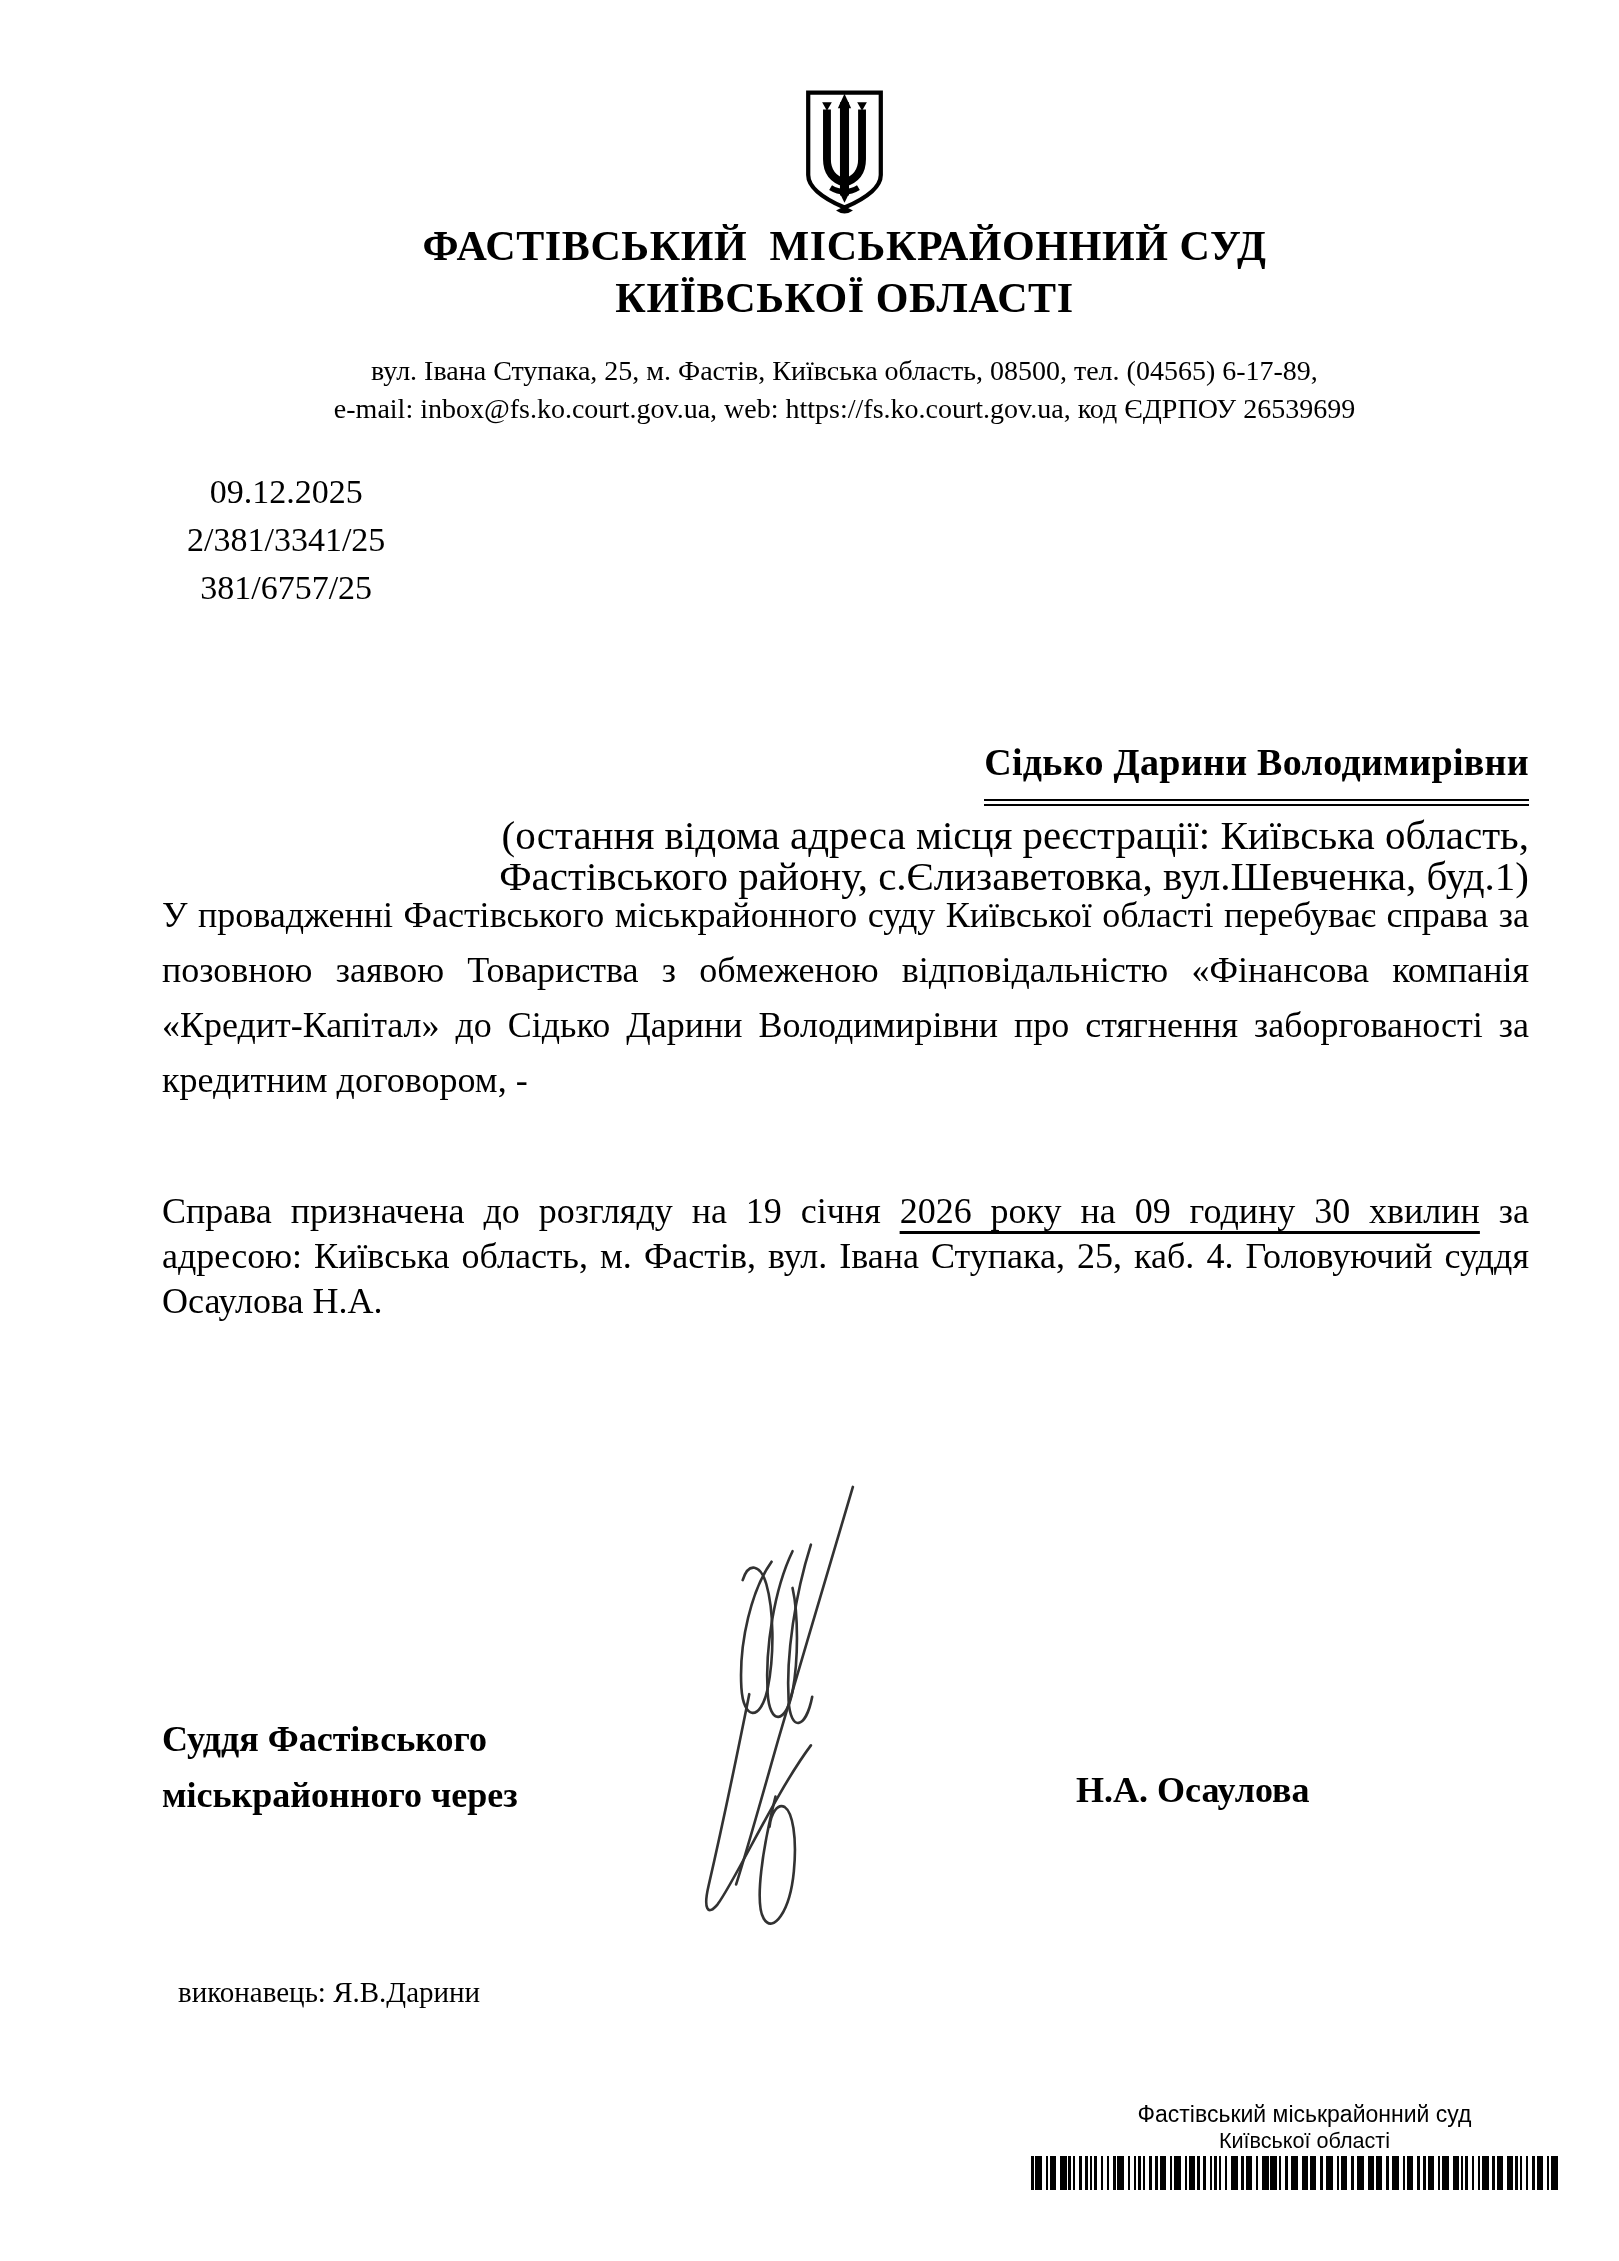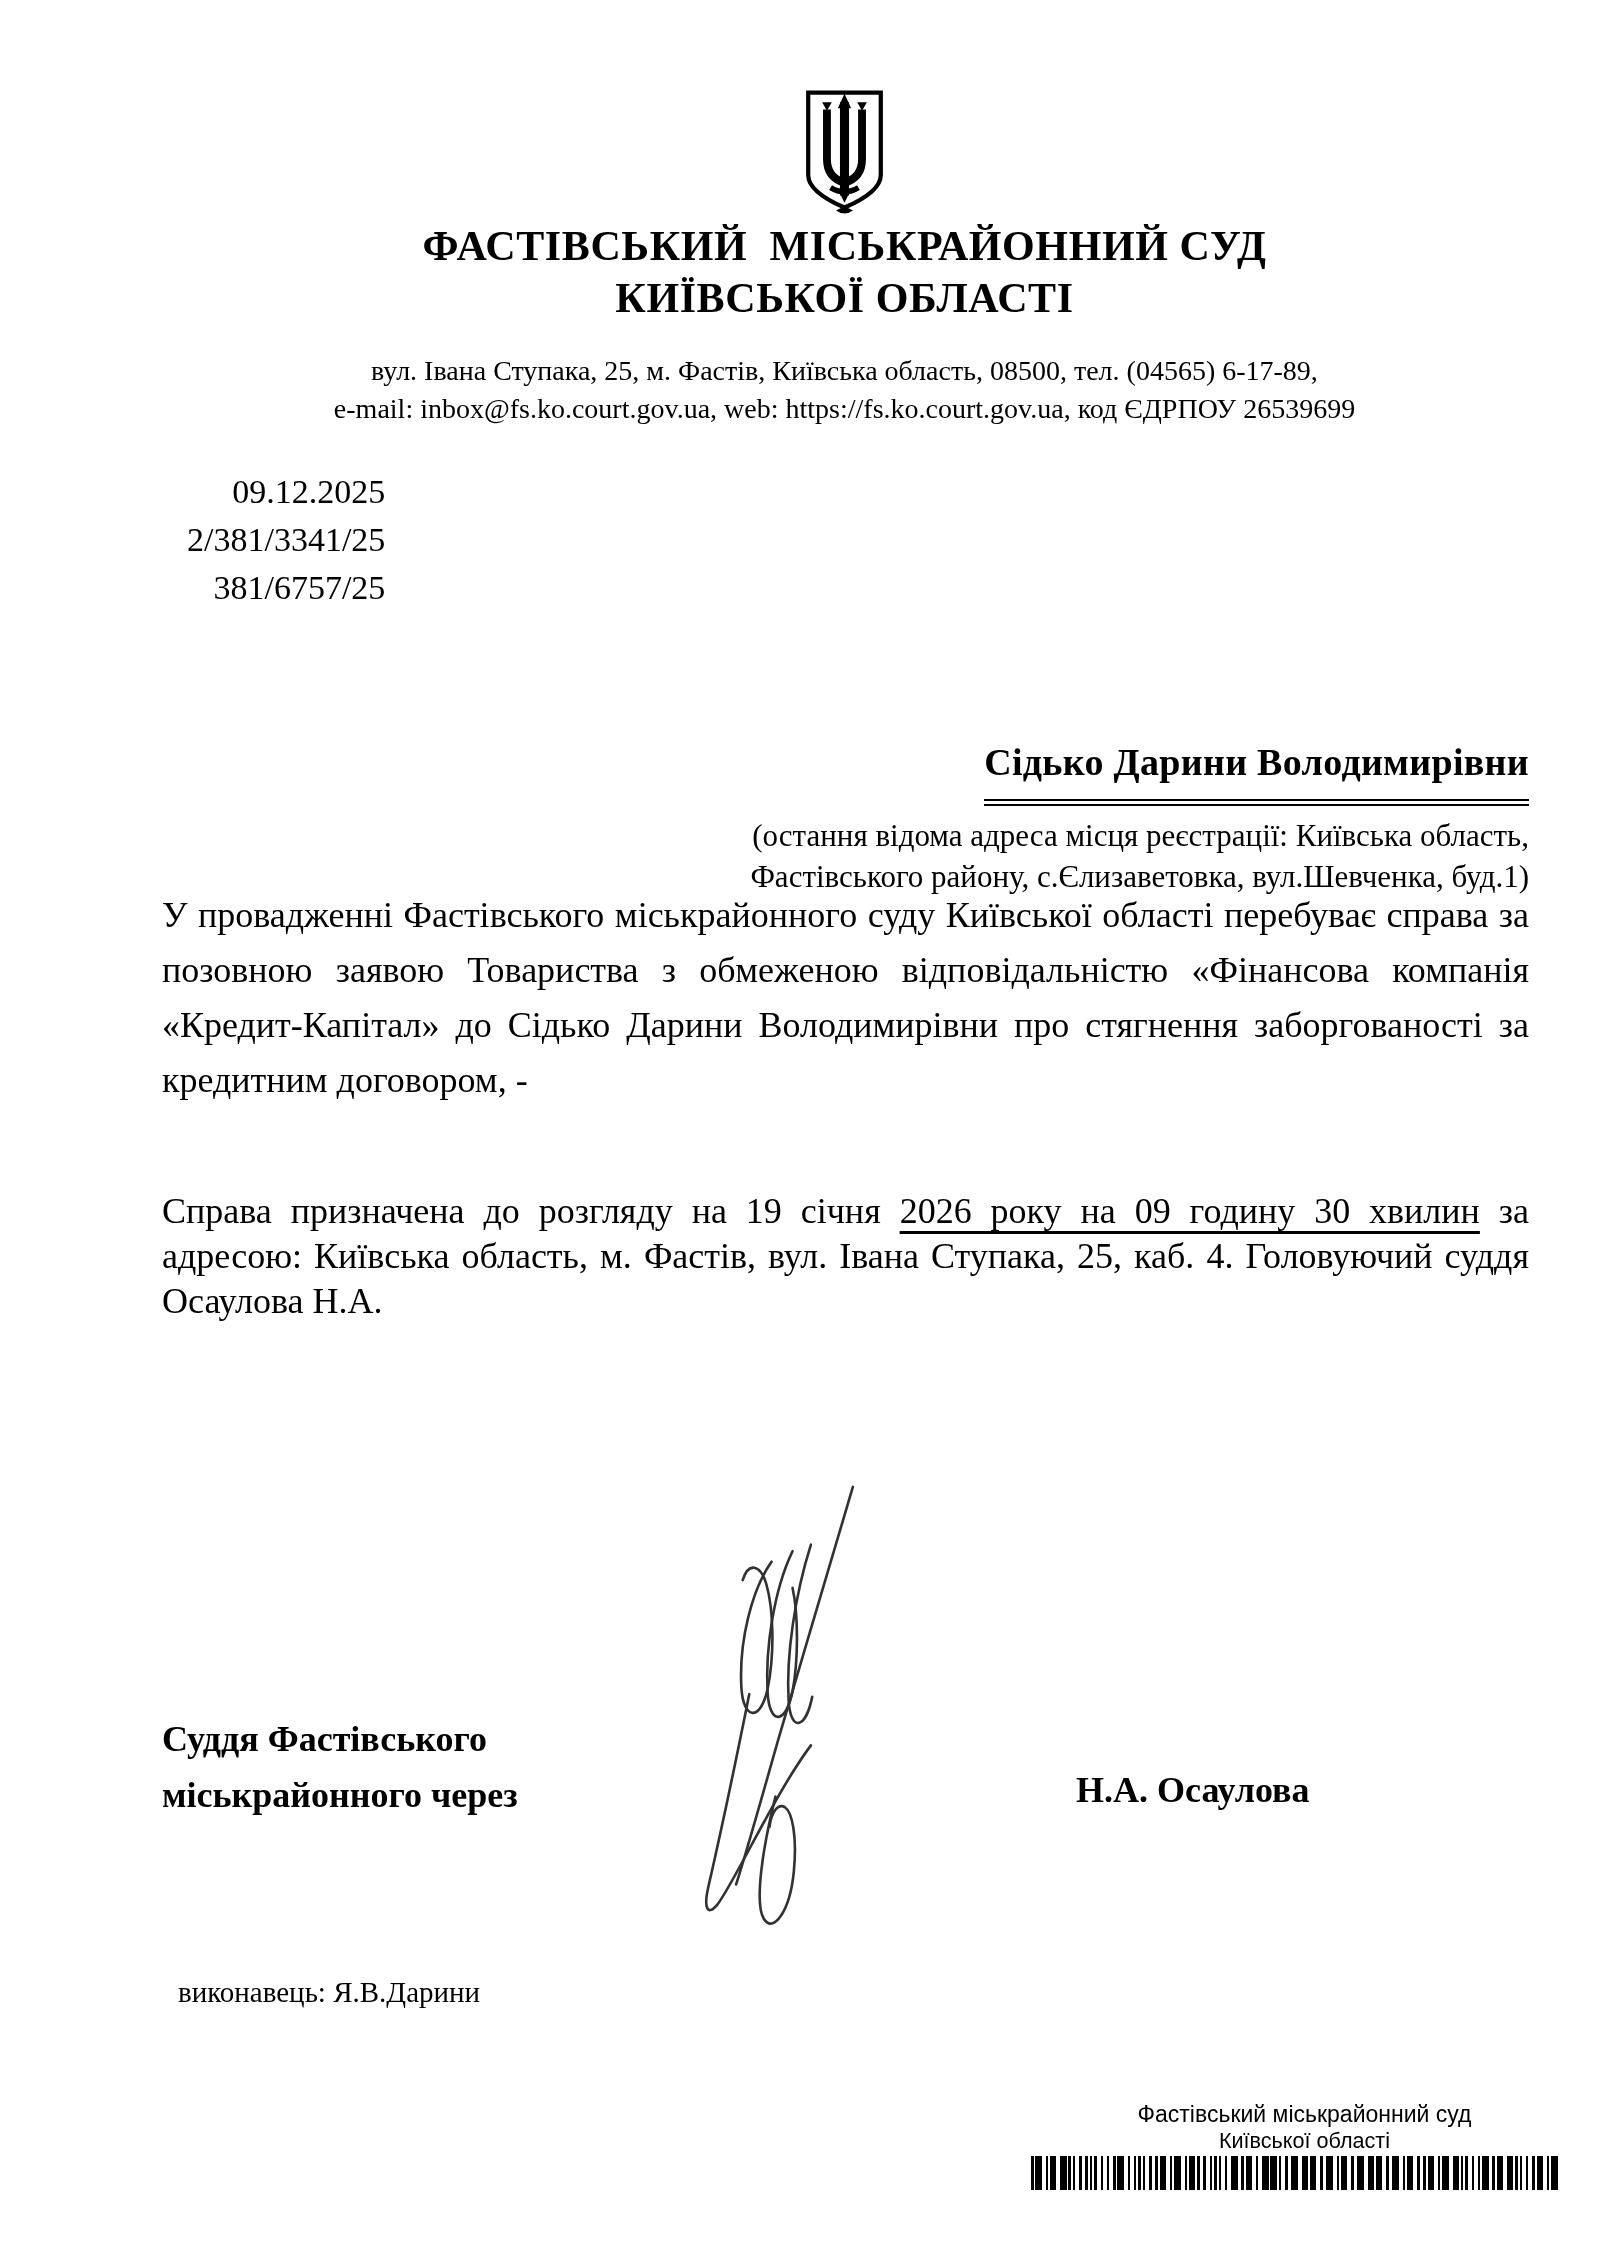--- a/index.html
+++ b/index.html
@@ -10,27 +10,27 @@
 
   
   .header { left:162px; top:0; width:1365px; text-align:center; }
   .emblem { display:block; margin:89px auto 0 auto; width:87px; height:127px; }
   .court-line1 { margin-top:5.1px; font-size:42px; font-weight:bold; letter-spacing:0.6px; white-space:pre; line-height:51px; }
   .court-line2 { font-size:42px; font-weight:bold; letter-spacing:0.6px; line-height:53px; }
   .addr { font-size:28px; line-height:38px; }
   .addr-wrap { margin-top:27px; }
 
   
-  .refblock { left:187px; top:468px; font-size:34px; line-height:48px; text-align:right; }
+  .refblock { left:187px; top:468px; font-size:34px; line-height:48px; text-align:center; }
 
   
   .addressee { left:162px; top:740px; width:1367px; text-align:right; }
   .addressee-name { font-size:38px; font-weight:bold; display:inline-block;
                     border-bottom:7px double #000; padding-bottom:15px; letter-spacing:0.3px; }
-  .reg-lines { margin-top:9px; font-size:31px; line-height:41px; }
+  .reg-lines { margin-top:9px; font-size:41px; line-height:41px; }
 
   
   .para { text-align:justify; }
   .para1 { left:162px; top:888px; width:1367px; font-size:36px; line-height:55px; }
   .paras23 { left:162px; top:1189px; width:1367px; font-size:36px; line-height:45px; }
   .para3 { margin-top:9px; text-indent:95px; }
   .u-seg { text-decoration:underline; text-decoration-thickness:3.2px; text-underline-offset:7.6px; }
 
   
   .judge-title { left:162px; top:1711px; width:573px; font-size:36px; font-weight:bold; line-height:56px; text-align:left; }

